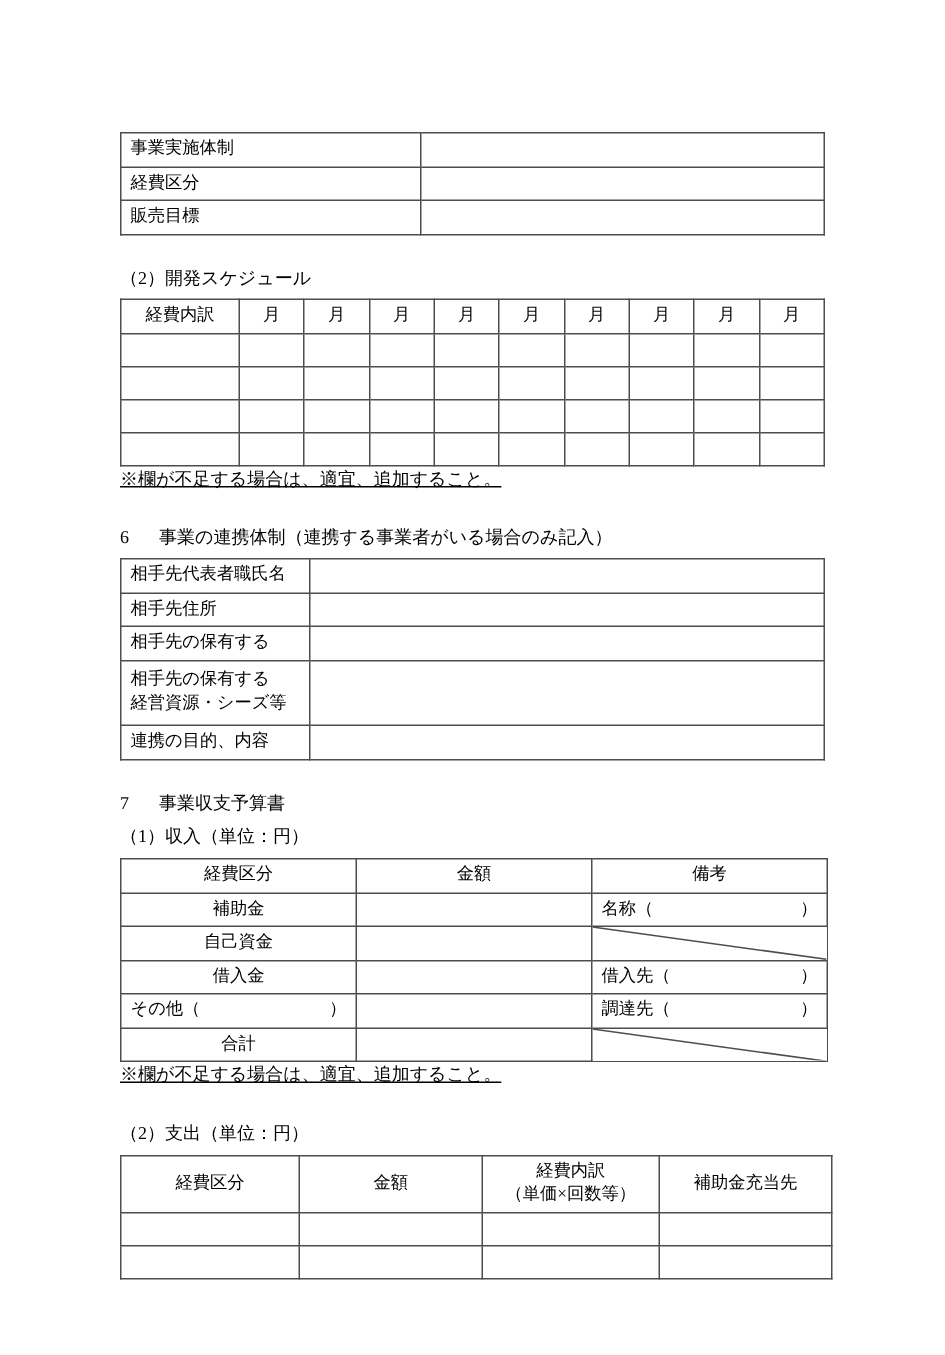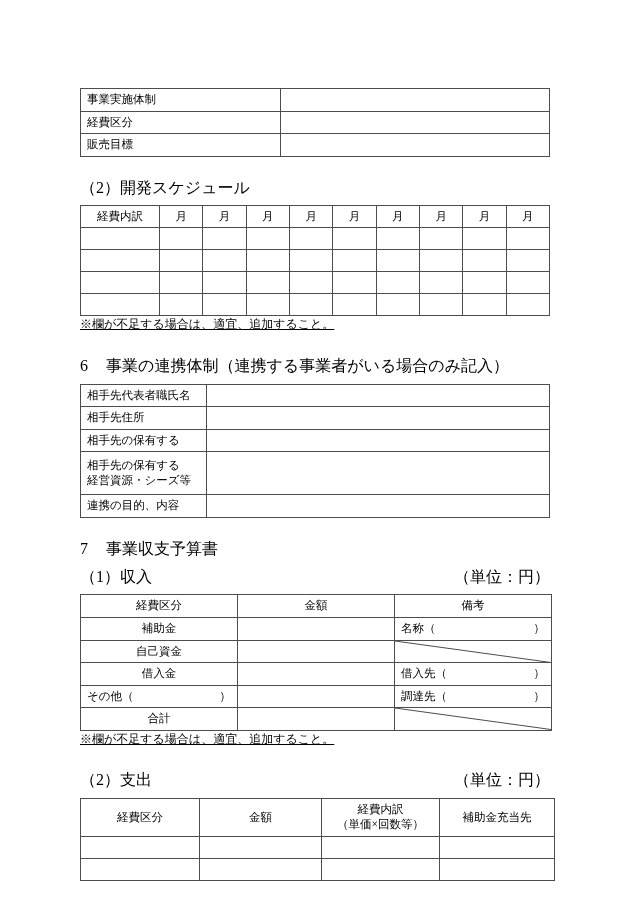--- a/index.html
+++ b/index.html
@@ -93,39 +93,38 @@
   
   #table-expense td { height: 21px; }
   #table-expense td.col-a { width: 118px; }
   #table-expense td.col-b { width: 121px; }
   #table-expense td.col-c { width: 117px; }
   #table-expense td.col-d { width: 114px; }
   #table-expense td.head { height: 36px; }
 
   
   .heading {
-    font-size: 16px;
+    font-size: 12px;
     line-height: 1.4;
     margin: 0;
     white-space: nowrap;
   }
   .heading .num {
     display: inline-block;
     width: 26px;
   }
   .note {
     font-size: 12px;
     line-height: 1.4;
     margin: 0;
     white-space: nowrap;
     text-decoration: underline;
   }
   .sub-head-row {
     display: flex;
-    justify-content: space-between;
     align-items: baseline;
     font-size: 12px;
     width: 470px;
   }
   .sp-6  { height: 6px; }
   .sp-20 { height: 20px; }
   .sp-22 { height: 22px; }
 </style>
 </head>
 <body>

